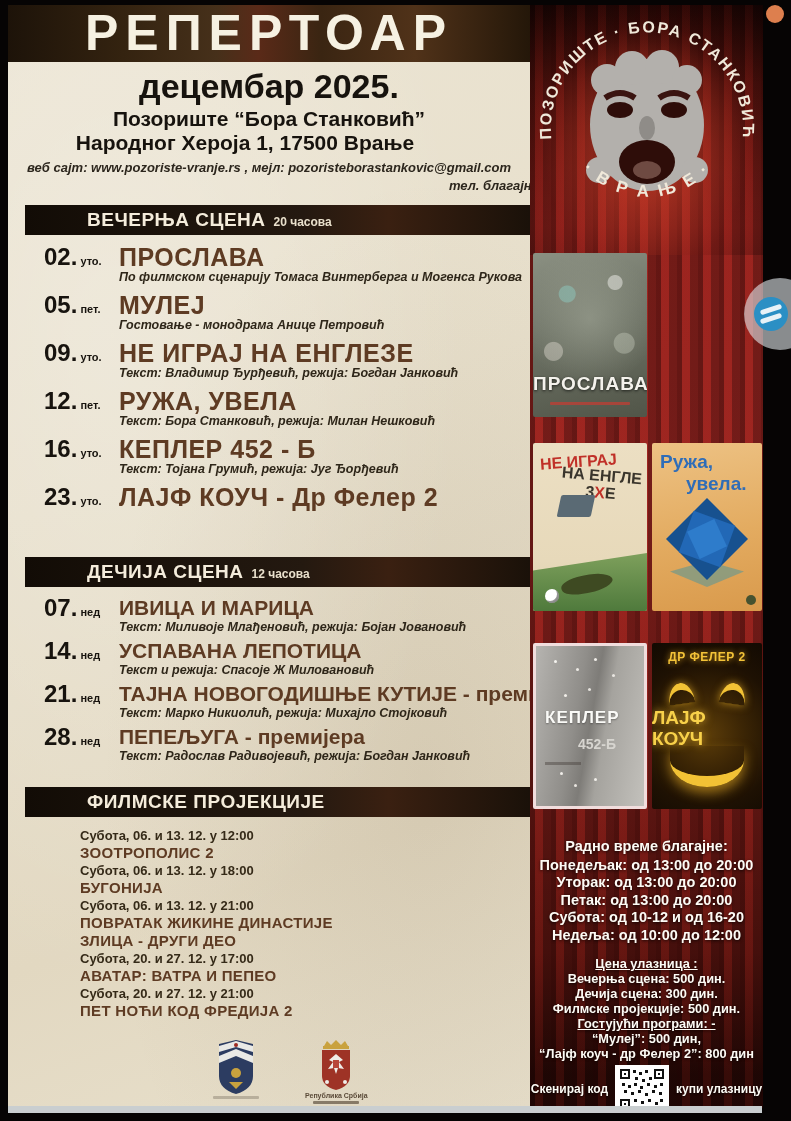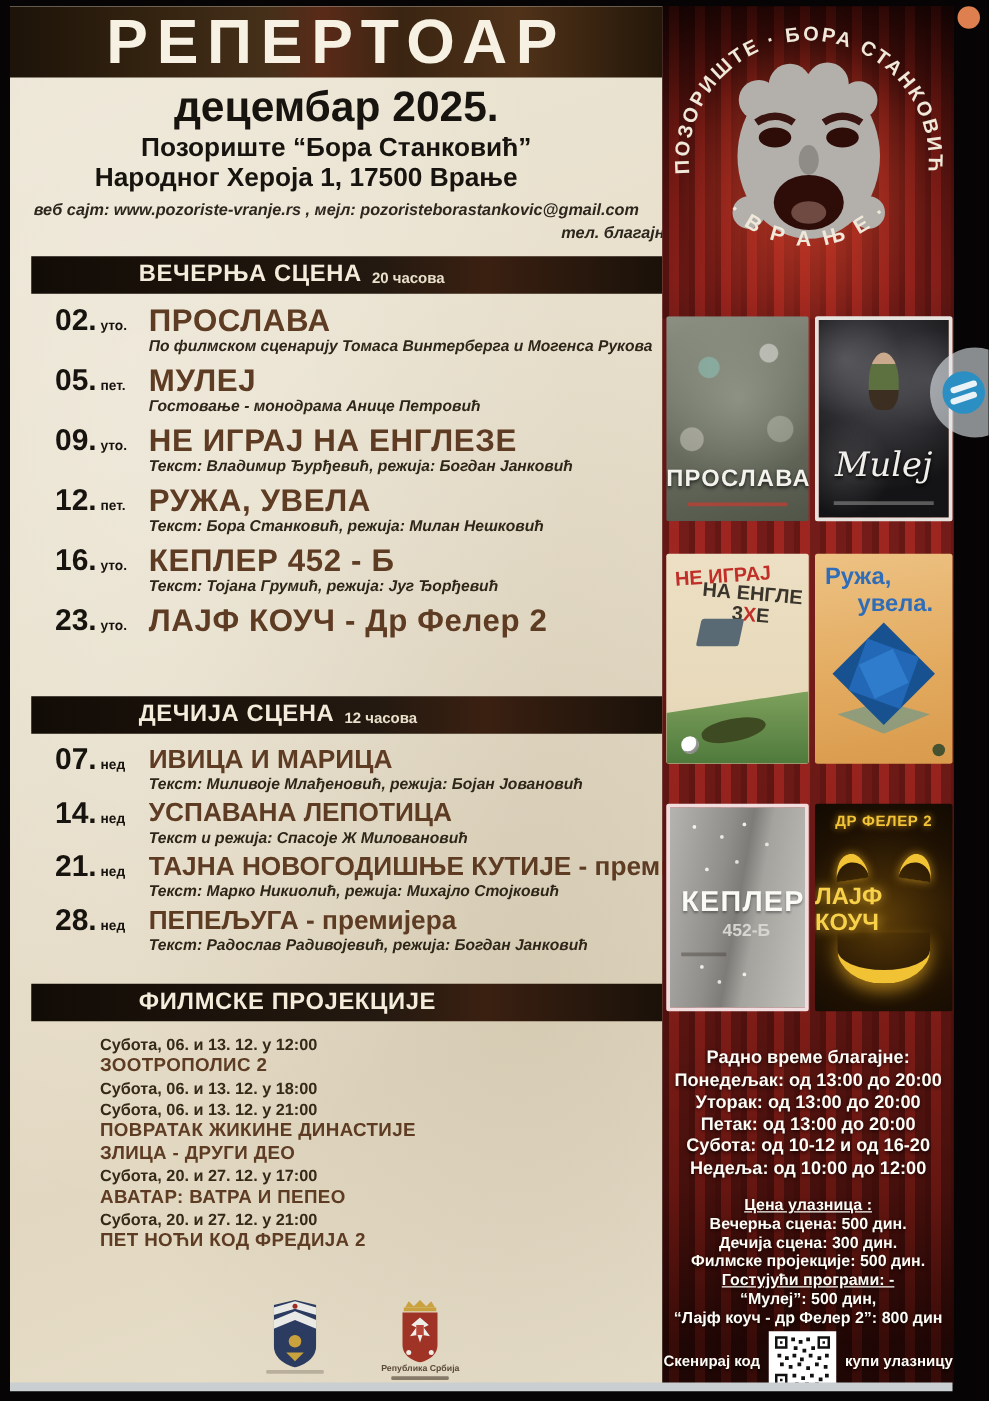--- a/index.html
+++ b/index.html
@@ -18,21 +18,21 @@
   .banner h1{margin:0;font-size:50px;font-weight:800;letter-spacing:7px;color:#f6f1e2;line-height:57px;}
 
   .month{position:absolute;left:0;top:62px;width:522px;text-align:center;
     font-size:34px;font-weight:800;color:#17130e;}
   .th-name{position:absolute;left:0;top:102px;width:522px;text-align:center;font-size:21px;font-weight:800;color:#17130e;}
   .th-addr{position:absolute;left:0;top:126px;width:474px;text-align:center;font-size:21px;font-weight:800;color:#17130e;}
   .contact1{position:absolute;left:0;top:155px;width:522px;text-align:center;font-size:13px;font-weight:700;font-style:italic;color:#2c261d;}
   .contact2{position:absolute;left:0;top:173px;width:622px;text-align:right;font-size:13px;font-weight:700;font-style:italic;color:#2c261d;}
 
   .section-bar{margin-left:17px;width:505px;height:30px;display:flex;align-items:center;
-    background:linear-gradient(90deg,#120c06,#241910 55%,#3a2011 72%,#1a1109);box-sizing:border-box;padding-left:86px;}
+    background:linear-gradient(90deg,#120c06,#241910 55%,#3a2011 72%,#1a1109);box-sizing:border-box;padding-left:62px;}
   .section-bar .lbl{font-size:19px;font-weight:800;letter-spacing:.5px;color:#f4ecdb;}
   .section-bar .tm{font-size:12px;font-weight:800;color:#e9e0cc;margin-left:8px;padding-top:4px;}
 
   .sec-evening{position:absolute;left:0;top:200px;width:522px;}
   .sec-children{position:absolute;left:0;top:552px;width:522px;}
   .sec-films{position:absolute;left:0;top:782px;width:477px;}
 
   .show-list{padding:9px 4px 0 36px;}
   .show-row{display:grid;grid-template-columns:75px 1fr;margin-bottom:7px;}
   .d-num{font-size:24px;font-weight:800;color:#17130e;line-height:26px;}
@@ -108,21 +108,21 @@
   .rose .r2{width:44px;height:44px;margin:-22px 0 0 -22px;transform:rotate(20deg);background:#2268b6;}
   .rose .r3{width:30px;height:30px;margin:-15px 0 0 -15px;transform:rotate(65deg);background:#2e7ccb;}
   .leaves{position:absolute;left:50%;top:118px;transform:translateX(-50%);width:74px;height:26px;background:#7d9a84;clip-path:polygon(0 40%,50% 0,100% 40%,50% 100%);opacity:.8;}
   .pub-dot{position:absolute;right:6px;bottom:6px;width:10px;height:10px;border-radius:50%;background:#204028;opacity:.8;}
 
   #poster-kepler{border:3px solid #f1dddd;box-sizing:border-box;background:
       linear-gradient(100deg,#b6b4b0 0%,#908e8a 38%,#7e7c78 50%,#a5a39e 62%,#c3c1bc 100%);}
   .stars{position:absolute;left:18px;top:14px;width:3px;height:3px;border-radius:50%;background:#f5f3ef;
       box-shadow:22px 8px 0 #ece9e4, 40px -2px 0 #f0ede8, 58px 14px 0 #e8e5e0, 10px 34px 0 #f0ede8,
                  34px 28px 0 #e5e2dd, 6px 112px 0 #f0ede8, 20px 124px 0 #e8e5e0, 40px 118px 0 #f0ede8;}
-  #poster-kepler .p-label{position:absolute;left:9px;top:62px;font-size:23px;font-weight:800;color:#fafaf7;letter-spacing:1px;text-shadow:0 1px 2px rgba(0,0,0,.35);}
+  #poster-kepler .p-label{position:absolute;left:9px;top:62px;font-size:17px;font-weight:800;color:#fafaf7;letter-spacing:1px;text-shadow:0 1px 2px rgba(0,0,0,.35);}
   #poster-kepler .sub{position:absolute;left:42px;top:90px;font-size:14px;font-weight:700;color:#d7d5d0;}
   #poster-kepler .credits{position:absolute;left:9px;top:116px;width:36px;height:3px;background:rgba(70,65,60,.45);}
 
   #poster-lajf{background:radial-gradient(circle at 50% 55%, #5c3d09 0%, #3b2505 34%, #1e1103 68%, #120a02 100%);}
   #poster-lajf .top-lbl{position:absolute;left:0;top:7px;width:100%;text-align:center;font-size:12px;font-weight:800;color:#f3c338;letter-spacing:.5px;text-shadow:0 0 6px rgba(240,180,40,.8);}
   .eye{position:absolute;top:40px;width:26px;height:14px;border-top:7px solid #f2c235;border-radius:50% 50% 0 0/100% 100% 0 0;box-shadow:0 0 8px rgba(240,180,40,.7);}
   .eye.l{left:16px;transform:rotate(-8deg);} .eye.r{right:16px;transform:rotate(8deg);}
   #poster-lajf .mid-lbl{position:absolute;left:0;top:64px;width:100%;text-align:left;font-size:19px;font-weight:800;line-height:21px;color:#f8d14a;text-shadow:0 0 9px rgba(245,190,50,.9);}
   .smile{position:absolute;left:50%;bottom:22px;transform:translateX(-50%);width:74px;height:30px;
       border-bottom:11px solid #f2c235;border-radius:0 0 58px 58px/0 0 42px 42px;box-shadow:0 6px 12px rgba(240,180,40,.55);}
@@ -263,20 +263,21 @@
       </div>
       <div class="film-list">
 
           <div>
             <div class="film-when">Субота, 06. и 13. 12.  у 12:00</div>
             <div class="film-title">ЗООТРОПОЛИС 2</div>
           </div>
 
           <div>
             <div class="film-when">Субота, 06. и 13. 12.  у 18:00</div>
+            <div class="film-title">БУГОНИЈА</div>
           </div>
 
           <div>
             <div class="film-when">Субота, 06. и 13. 12.  у 21:00</div>
             <div class="film-title">ПОВРАТАК ЖИКИНЕ ДИНАСТИЈЕ</div>
           </div>
 
           <div>
             <div class="film-title">ЗЛИЦА - ДРУГИ ДЕО</div>
           </div>
@@ -349,25 +350,20 @@
       <text font-family="Liberation Sans, DejaVu Sans, sans-serif" font-size="16" font-weight="bold" fill="#f0e9da" letter-spacing="2">
         <textPath href="#arcTop" startOffset="50%" text-anchor="middle">ПОЗОРИШТЕ · БОРА СТАНКОВИЋ</textPath>
       </text>
       <text font-family="Liberation Sans, DejaVu Sans, sans-serif" font-size="17" font-weight="bold" fill="#f0e9da" letter-spacing="3">
         <textPath href="#arcBot" startOffset="50%" text-anchor="middle">· В Р А Њ Е ·</textPath>
       </text>
     </svg>
 
     <div id="poster-proslava" class="poster p-row1 p-col1">
       <div class="p-label">ПРОСЛАВА</div>
-      <div class="credits"></div>
-    </div>
-    <div id="poster-mulej" class="poster p-row1 p-col2">
-      <div class="dancer"></div>
-      <div class="p-label">Mulej</div>
       <div class="credits"></div>
     </div>
 
     <div id="poster-ne-igraj" class="poster p-row2 p-col1">
       <div class="ni-l1">НЕ ИГРАЈ</div>
       <div class="ni-l2">
         <span>НА ЕНГЛЕ</span><br>
         <span>3</span><span class="ni-x">Х</span><span>Е</span>
       </div>
       <div class="ni-laptop"></div>

